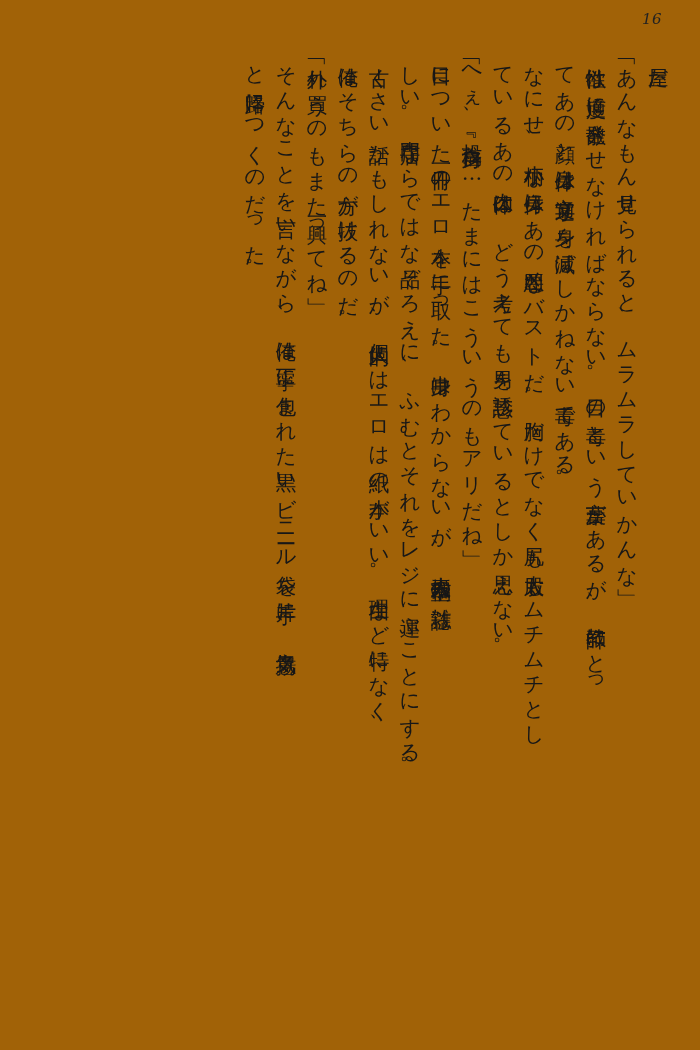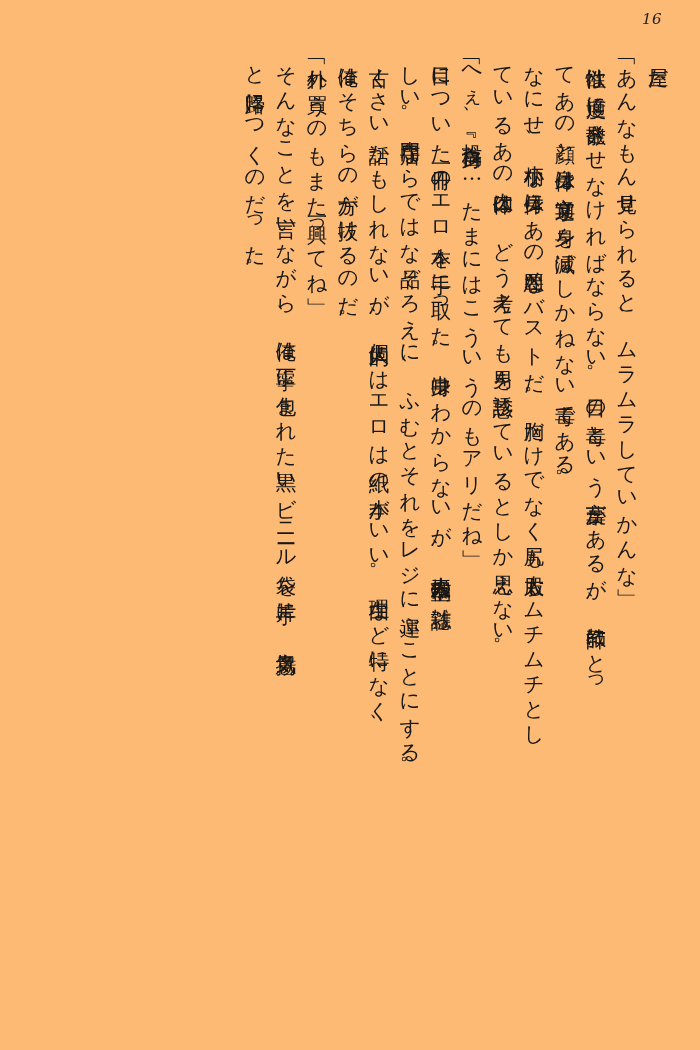--- a/index.html
+++ b/index.html
@@ -12,21 +12,21 @@
     height: 1050px;
     overflow: hidden;
     font-family: "DejaVu Serif", "Liberation Serif", serif;
     color: #1a1a1a;
   }
   .page {
     position: relative;
     width: 700px;
     height: 1050px;
     box-sizing: border-box;
-    background: #fdba74;
+    background: #a16207;
   }
   .page-number {
     position: absolute;
     top: 10px;
     right: 38px;
     font-family: "DejaVu Serif", "Liberation Serif", serif;
     font-style: italic;
     font-size: 15px;
     color: #222;
     letter-spacing: 0.5px;

